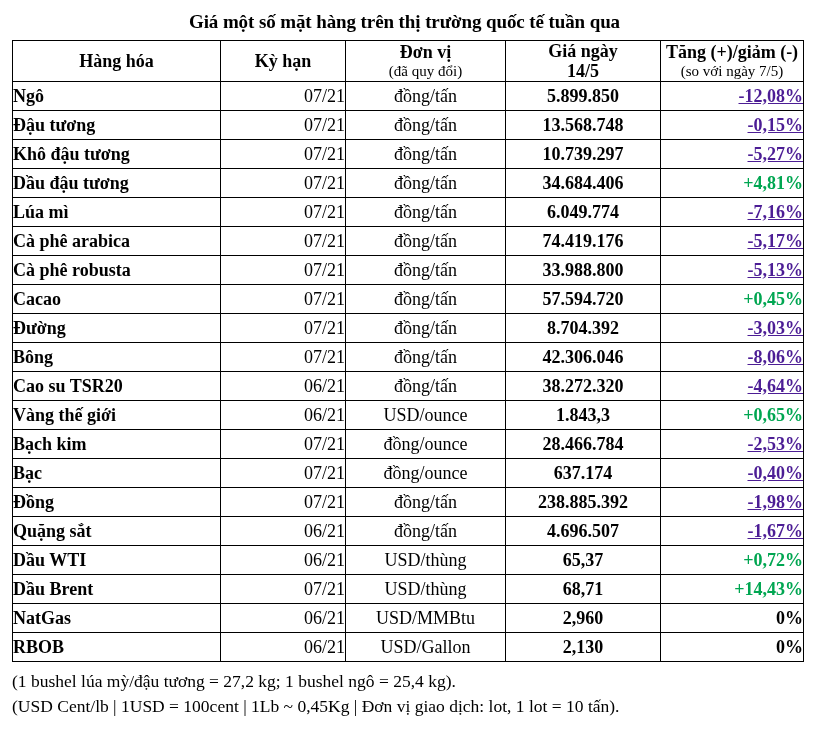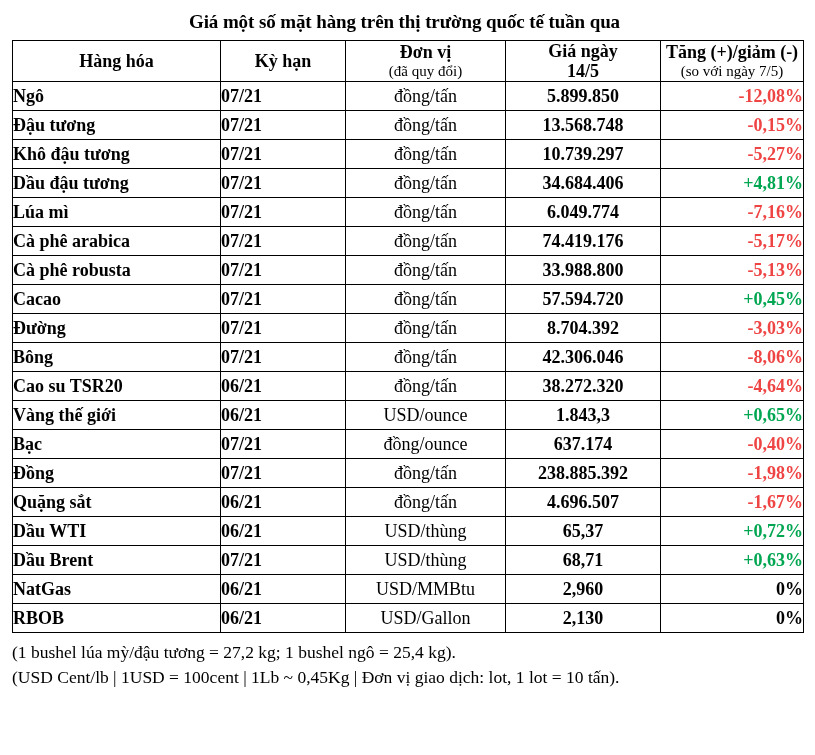--- a/index.html
+++ b/index.html
@@ -66,38 +66,37 @@
   col.c-unit { width: 160px; }
   col.c-price { width: 155px; }
   col.c-change { width: 143px; }
 
   td.name {
     font-weight: bold;
     text-align: left;
     padding-left: 18px;
   }
   td.term {
-    text-align: left;
-    font-weight: bold;
+    text-align: right;
   }
   td.unit {
     text-align: center;
   }
   td.price {
     font-weight: bold;
     text-align: center;
     padding-right: 22px;
   }
   td.change {
     font-weight: bold;
     text-align: right;
     padding-right: 10px;
   }
   td.change.up { color: #00a651; }
-  td.change.down { color: #ef4444; }
+  td.change.down { color: #4c1d95; text-decoration: underline; }
   td.change.flat { color: #000000; }
 
   tr.plain td.name { font-weight: bold; }
   tr.plain td.price { font-weight: bold; }
 
   .notes {
     margin-top: 7px;
     font-size: 17.5px;
     line-height: 25px;
   }
@@ -217,20 +216,27 @@
           <td class="change down">-4,64%</td>
         </tr>
         <tr class="plain">
           <td class="name">Vàng thế giới</td>
           <td class="term">06/21</td>
           <td class="unit">USD/ounce</td>
           <td class="price">1.843,3</td>
           <td class="change up">+0,65%</td>
         </tr>
         <tr class="plain">
+          <td class="name">Bạch kim</td>
+          <td class="term">07/21</td>
+          <td class="unit">đồng/ounce</td>
+          <td class="price">28.466.784</td>
+          <td class="change down">-2,53%</td>
+        </tr>
+        <tr class="plain">
           <td class="name">Bạc</td>
           <td class="term">07/21</td>
           <td class="unit">đồng/ounce</td>
           <td class="price">637.174</td>
           <td class="change down">-0,40%</td>
         </tr>
         <tr class="plain">
           <td class="name">Đồng</td>
           <td class="term">07/21</td>
           <td class="unit">đồng/tấn</td>
@@ -249,21 +255,21 @@
           <td class="term">06/21</td>
           <td class="unit">USD/thùng</td>
           <td class="price">65,37</td>
           <td class="change up">+0,72%</td>
         </tr>
         <tr class="plain">
           <td class="name">Dầu Brent</td>
           <td class="term">07/21</td>
           <td class="unit">USD/thùng</td>
           <td class="price">68,71</td>
-          <td class="change up">+0,63%</td>
+          <td class="change up">+14,43%</td>
         </tr>
         <tr class="plain">
           <td class="name">NatGas</td>
           <td class="term">06/21</td>
           <td class="unit">USD/MMBtu</td>
           <td class="price">2,960</td>
           <td class="change flat">0%</td>
         </tr>
         <tr class="plain">
           <td class="name">RBOB</td>

